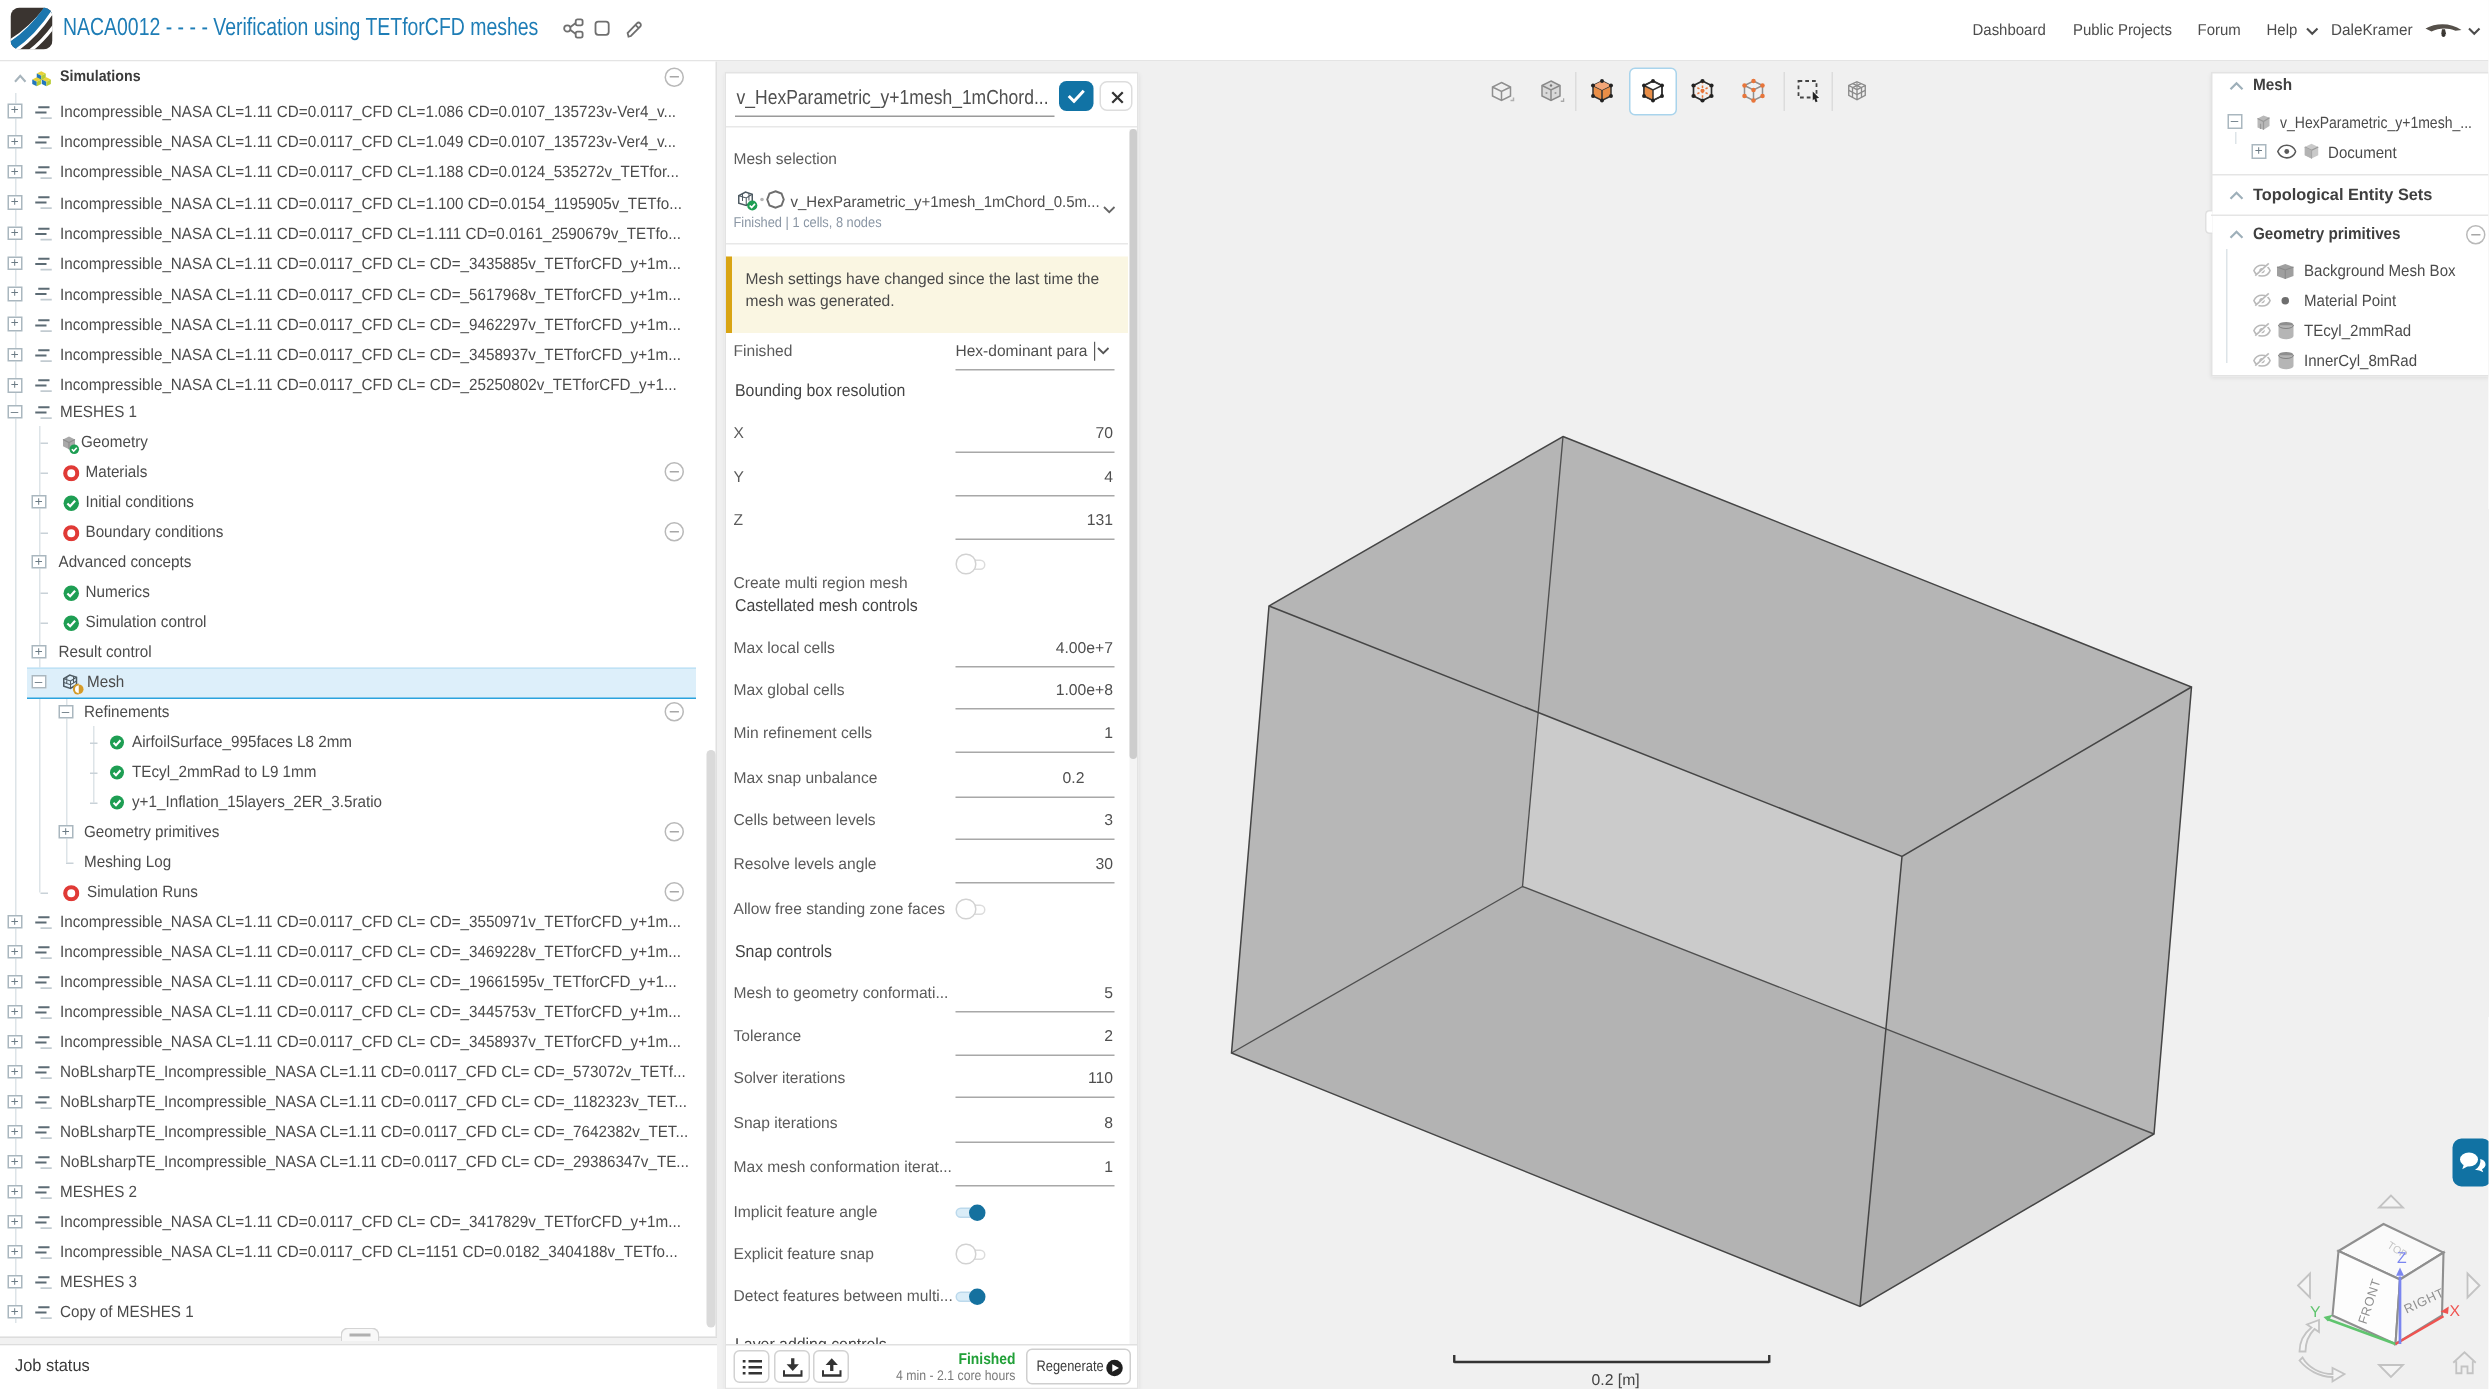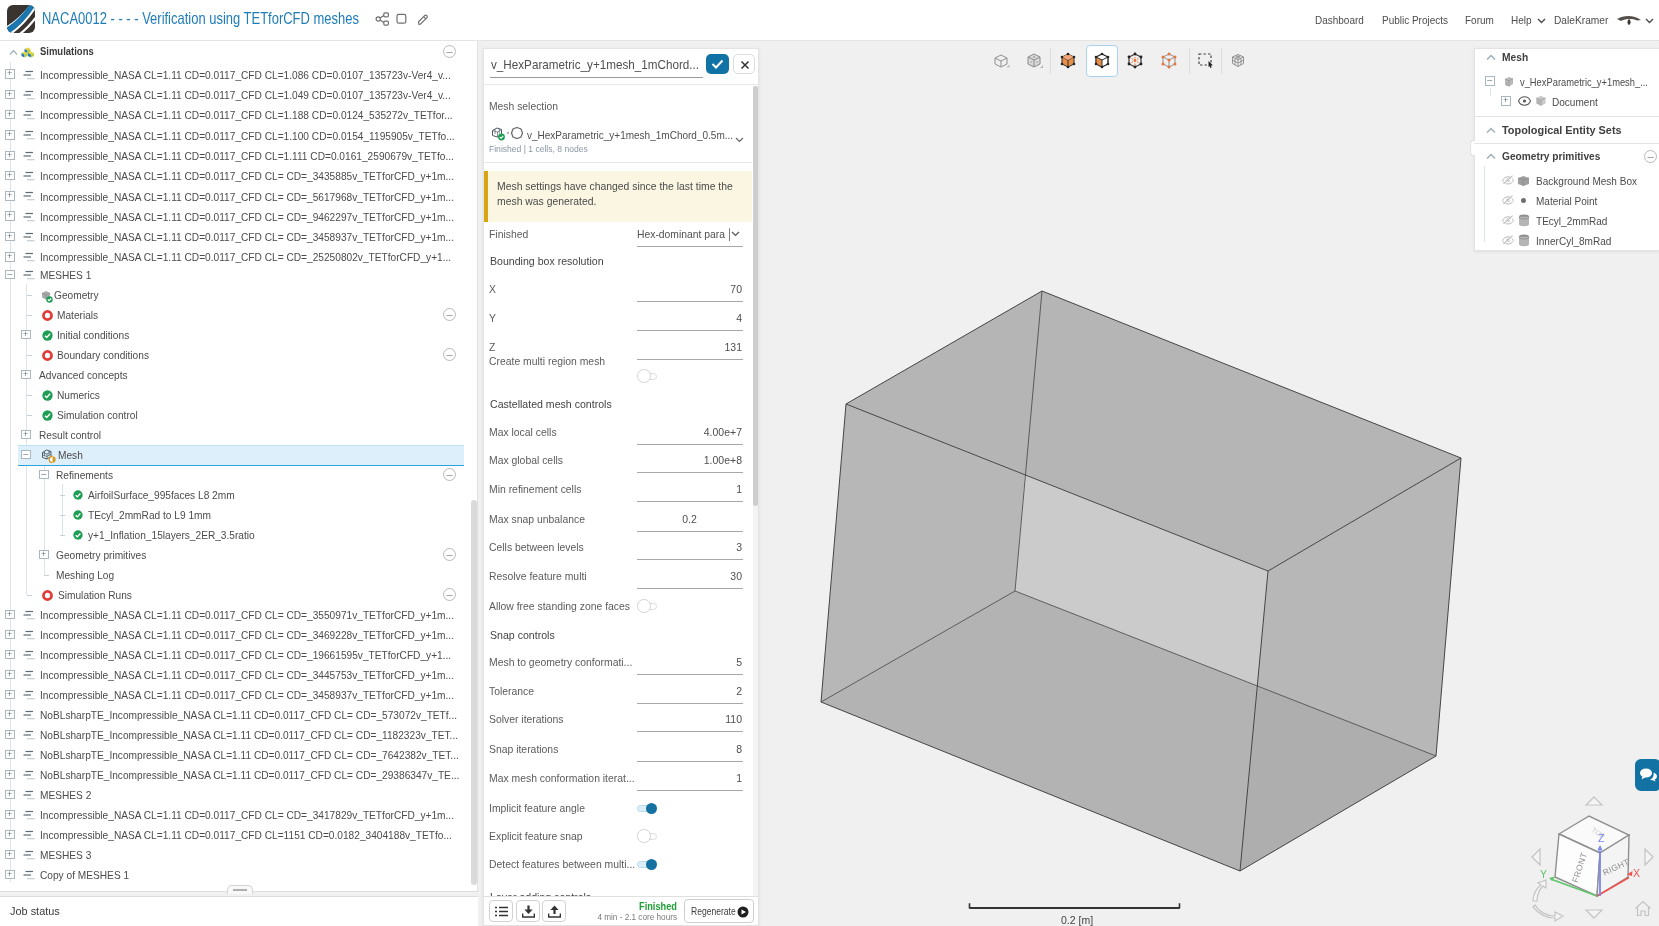--- a/index.html
+++ b/index.html
@@ -504,42 +504,42 @@
 <span class="ab tx sec" style="left:490px;top:254px;transform:scaleX(0.92)">Bounding box resolution</span>
 <span class="ab tx lbl" style="left:489px;top:282px;transform:scaleX(0.99)">X</span>
 <span class="ab tx val" style="left:637px;top:282px;width:105px;text-align:right">70</span>
 <div class="inpln" style="left:637px;top:301px;width:106px"></div>
 <span class="ab tx lbl" style="left:489px;top:311px;transform:scaleX(0.99)">Y</span>
 <span class="ab tx val" style="left:637px;top:311px;width:105px;text-align:right">4</span>
 <div class="inpln" style="left:637px;top:330px;width:106px"></div>
 <span class="ab tx lbl" style="left:489px;top:340px;transform:scaleX(0.99)">Z</span>
 <span class="ab tx val" style="left:637px;top:340px;width:105px;text-align:right">131</span>
 <div class="inpln" style="left:637px;top:359px;width:106px"></div>
-<span class="ab tx lbl" style="left:489px;top:354px;transform:scaleX(0.99)">Create multi region mesh</span>
+<span class="ab tx lbl" style="left:489px;top:382px;transform:scaleX(0.99)">Create multi region mesh</span>
 <div class="tgl" style="left:637px;top:369.2px">
     <div class="tr"></div>
     <div class="kn"></div>
   </div>
 <span class="ab tx sec" style="left:490px;top:397px;transform:scaleX(0.92)">Castellated mesh controls</span>
 <span class="ab tx lbl" style="left:489px;top:425px;transform:scaleX(0.99)">Max local cells</span>
 <span class="ab tx val" style="left:637px;top:425px;width:105px;text-align:right">4.00e+7</span>
 <div class="inpln" style="left:637px;top:444px;width:106px"></div>
 <span class="ab tx lbl" style="left:489px;top:453px;transform:scaleX(0.99)">Max global cells</span>
 <span class="ab tx val" style="left:637px;top:453px;width:105px;text-align:right">1.00e+8</span>
 <div class="inpln" style="left:637px;top:472px;width:106px"></div>
 <span class="ab tx lbl" style="left:489px;top:482px;transform:scaleX(0.99)">Min refinement cells</span>
 <span class="ab tx val" style="left:637px;top:482px;width:105px;text-align:right">1</span>
 <div class="inpln" style="left:637px;top:501px;width:106px"></div>
 <span class="ab tx lbl" style="left:489px;top:512px;transform:scaleX(0.99)">Max snap unbalance</span>
-<span class="ab tx val" style="left:637px;top:512px;width:105px;text-align:center">0.2</span>
+<span class="ab tx val" style="left:618px;top:512px;width:105px;text-align:right">0.2</span>
 <div class="inpln" style="left:637px;top:531px;width:106px"></div>
 <span class="ab tx lbl" style="left:489px;top:540px;transform:scaleX(0.99)">Cells between levels</span>
 <span class="ab tx val" style="left:637px;top:540px;width:105px;text-align:right">3</span>
 <div class="inpln" style="left:637px;top:559px;width:106px"></div>
-<span class="ab tx lbl" style="left:489px;top:569px;transform:scaleX(0.99)">Resolve feature multi</span>
+<span class="ab tx lbl" style="left:489px;top:569px;transform:scaleX(0.99)">Resolve levels angle</span>
 <span class="ab tx val" style="left:637px;top:569px;width:105px;text-align:right">30</span>
 <div class="inpln" style="left:637px;top:588px;width:106px"></div>
 <span class="ab tx lbl" style="left:489px;top:599px;transform:scaleX(0.99)">Allow free standing zone faces</span>
 <div class="tgl" style="left:637px;top:599.2px">
     <div class="tr"></div>
     <div class="kn"></div>
   </div>
 <span class="ab tx sec" style="left:490px;top:628px;transform:scaleX(0.92)">Snap controls</span>
 <span class="ab tx lbl" style="left:489px;top:655px;transform:scaleX(0.99)">Mesh to geometry conformati...</span>
 <span class="ab tx val" style="left:637px;top:655px;width:105px;text-align:right">5</span>

